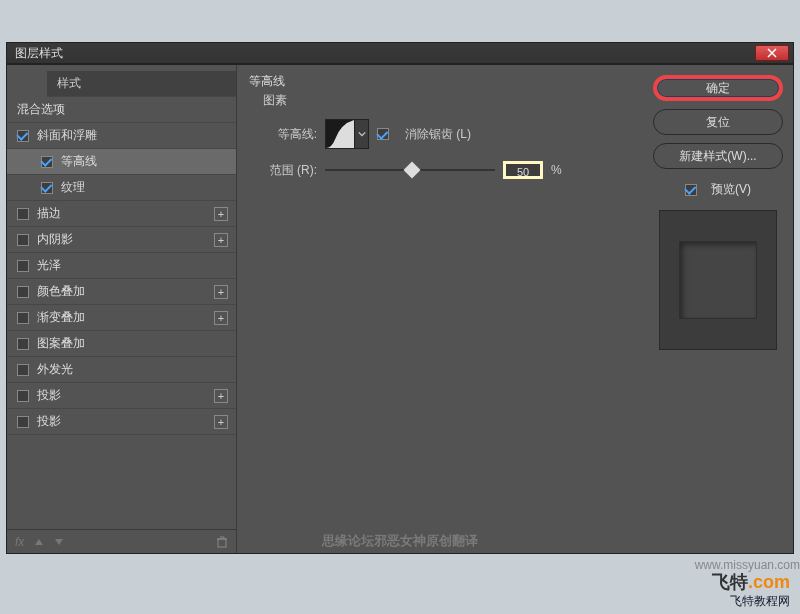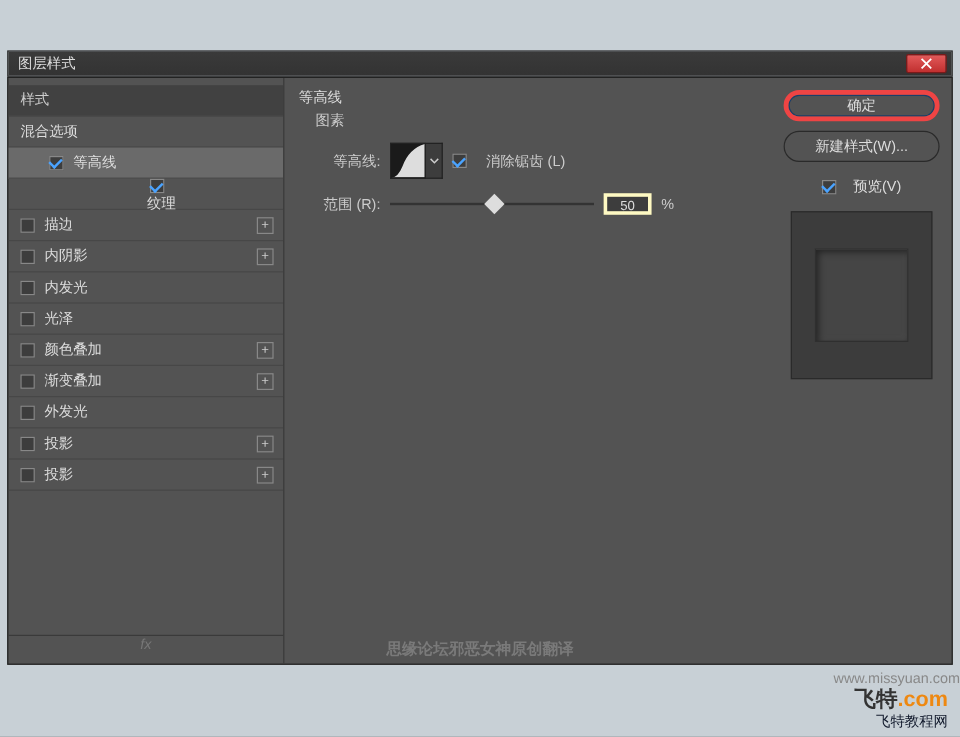--- a/index.html
+++ b/index.html
@@ -8,29 +8,29 @@
 .titlebar { position: absolute; left: 6px; right: 6px; top: 42px; height: 22px; background: linear-gradient(#3a3a3a,#333); border: 1px solid #222; display: flex; align-items: center; justify-content: space-between; padding: 0 4px 0 8px; color: #ddd; font-size: 12px; }
 .close-btn { width: 34px; height: 16px; background: linear-gradient(#e25a5a,#c13030); border: 1px solid #7a1a1a; border-radius: 2px; display: flex; align-items: center; justify-content: center; }
 .close-btn svg { width: 10px; height: 10px; }
 
 .dialog { position: absolute; left: 6px; right: 6px; top: 64px; bottom: 60px; background: #535353; border: 1px solid #222; display: flex; }
 
 
 .left { width: 230px; border-right: 1px solid #3a3a3a; display: flex; flex-direction: column; }
 .list { flex: 1; padding: 6px 0 0 0; overflow: hidden; }
 .row { height: 26px; display: flex; align-items: center; padding: 0 8px 0 10px; color: #ddd; font-size: 12px; border-bottom: 1px solid #474747; position: relative; }
-.row.header { background: #414141; color: #ccc; }
+.row.header { background: #414141; color: #ccc; margin-left: 40px; }
 .row.selected { background: #6a6a6a; }
 .row.sub { padding-left: 34px; }
-.row.sub2 { padding-left: 34px; flex-direction: column; }
+.row.sub2 { padding-left: 34px; }
 .cb { width: 12px; height: 12px; border: 1px solid #888; background: #3d3d3d; margin-right: 8px; display: inline-flex; align-items: center; justify-content: center; flex-shrink: 0; }
 .cb.checked::after { content: ""; width: 8px; height: 5px; border-left: 2px solid #4aa3ff; border-bottom: 2px solid #4aa3ff; transform: rotate(-45deg) translate(0,-1px); }
 .plus { position: absolute; right: 8px; top: 6px; width: 14px; height: 14px; border: 1px solid #888; display: flex; align-items: center; justify-content: center; color: #ccc; font-size: 11px; line-height: 1; }
 
-.left-footer { height: 24px; border-top: 1px solid #3a3a3a; display: flex; align-items: center; padding: 0 8px; gap: 10px; color: #777; font-size: 12px; font-style: italic; flex-direction: column; }
+.left-footer { height: 24px; border-top: 1px solid #3a3a3a; display: flex; align-items: center; padding: 0 8px; gap: 10px; color: #777; font-size: 12px; font-style: italic; }
 .left-footer .spacer { flex: 1; }
 .left-footer .tri { width: 10px; height: 10px; }
 .left-footer .trash { width: 12px; height: 12px; }
 
 
 .center { flex: 1; padding: 8px 12px; color: #ccc; font-size: 12px; }
 .group-title { font-size: 12px; color: #ddd; margin-bottom: 2px; }
 .subtitle { font-size: 12px; color: #ccc; margin: 2px 0 10px 14px; }
 .ctrl-row { display: flex; align-items: center; gap: 8px; margin: 8px 0 12px 6px; }
 .label { width: 62px; text-align: right; color: #ccc; }
@@ -75,55 +75,59 @@
 
   <div class="left">
     <div class="list">
       <div class="row header">
           <span>样式</span>
         </div>
       <div class="row">
           <span>混合选项</span>
         </div>
 
+      <div class="row">
+        <span class="cb checked"></span>
+        <span>斜面和浮雕</span>
+      </div>
       <div class="row sub selected">
         <span class="cb checked"></span>
         <span>等高线</span>
       </div>
       <div class="row sub2">
         <span class="cb checked"></span>
         <span>纹理</span>
       </div>
       <div class="row">
         <span class="cb"></span>
         <span>描边</span>
         <span class="plus">+</span>
       </div>
       <div class="row">
         <span class="cb"></span>
         <span>内阴影</span>
         <span class="plus">+</span>
       </div>
       <div class="row">
         <span class="cb"></span>
-        <span>内发光</span>
-      </div>
-      <div class="row">
-        <span class="cb"></span>
         <span>光泽</span>
       </div>
       <div class="row">
         <span class="cb"></span>
         <span>颜色叠加</span>
         <span class="plus">+</span>
       </div>
       <div class="row">
         <span class="cb"></span>
         <span>渐变叠加</span>
         <span class="plus">+</span>
+      </div>
+      <div class="row">
+        <span class="cb"></span>
+        <span>图案叠加</span>
       </div>
       <div class="row">
         <span class="cb"></span>
         <span>外发光</span>
       </div>
       <div class="row">
         <span class="cb"></span>
         <span>投影</span>
         <span class="plus">+</span>
       </div>
@@ -180,20 +184,23 @@
       <div class="numbox">50</div>
       <span>%</span>
     </div>
   </div>
 
   <div class="right">
     <div class="btn primary">
         <span>确定</span>
       </div>
     <div class="btn">
+        <span>复位</span>
+      </div>
+    <div class="btn">
         <span>新建样式(W)...</span>
       </div>
     <div class="preview-row">
       <span class="cb checked"></span>
       <span>预览(V)</span>
     </div>
     <div class="preview">
       <div class="preview-inner"></div>
     </div>
   </div>

